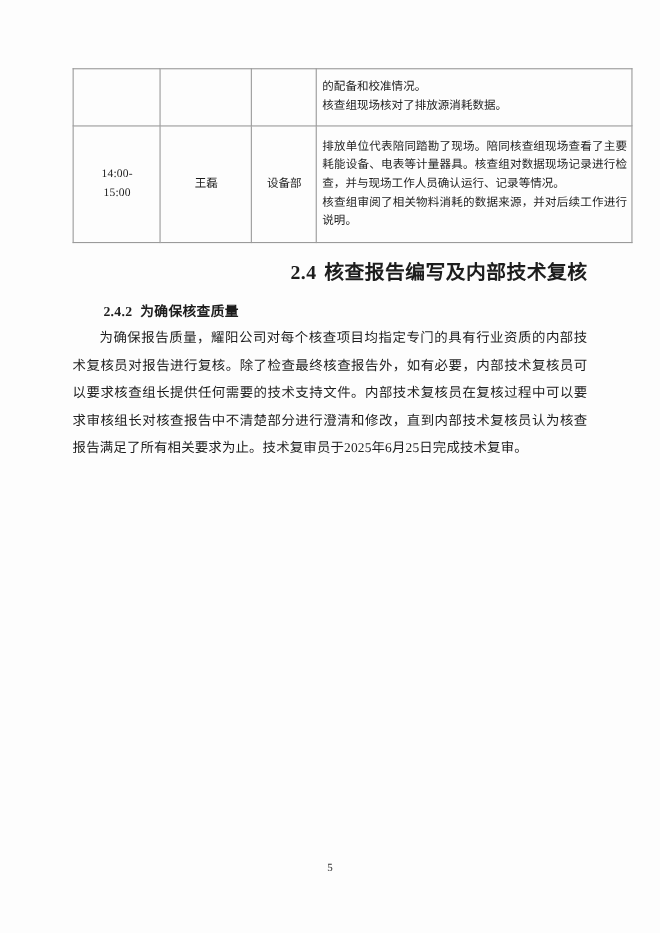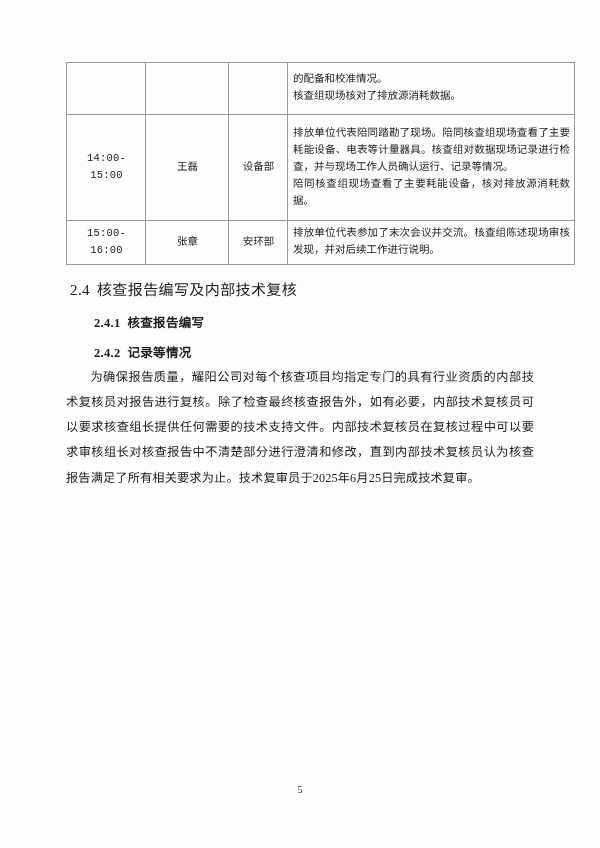--- a/index.html
+++ b/index.html
@@ -43,42 +43,43 @@
     margin: 0;
     padding: 0;
   }
   table.schedule td {
     border: 1px solid #9a9a9a;
     padding: 3px 4px 4px 5px;
     vertical-align: middle;
     font-size: 10.5px;
     line-height: 1.62;
     color: #1d1d1d;
-    font-family: Liberation Mono, monospace;
+    font-family: Liberation Serif, serif;
   }
   td.col-time   { width: 69px;  text-align: center; margin-top: 48px; }
   td.col-person { width: 73px;  text-align: center; }
   td.col-dept   { width: 49px;  text-align: center; margin-top: 42px; }
   td.col-desc   { width: 277px; text-align: left; text-align: justify; text-justify: inter-ideograph; }
 
   td.col-desc .dline { display: block; white-space: normal; }
   td.col-time .tline { display: block; white-space: nowrap; letter-spacing: .2px; }
 
   .row-cont td { height: 44px; }
   .row-mid  td { height: 98px; }
   .row-last td { height: 36px; }
 
   
   h2.h-sec {
-    font-size: 15px;
-    font-weight: normal;
+    font-size: 18px;
+    font-weight: bold;
     margin: 14px 0 0 4px;
     letter-spacing: .4px;
     line-height: 1.5;
     font-family: "Liberation Serif", "DejaVu Serif", serif;
+    text-align: right;
   }
   h3.h-sub {
     font-size: 12.5px;
     font-weight: bold;
     margin: 12px 0 0 28px;
     letter-spacing: .3px;
     line-height: 1.5;
     font-family: "Liberation Serif", "DejaVu Serif", serif;
   }
   .h-num { margin-right: 7px; }
@@ -134,50 +135,36 @@
 
         <tr class="row-mid">
           <td class="col-time">
             <span class="tline">14:00-</span>
             <span class="tline">15:00</span>
           </td>
           <td class="col-person">王磊</td>
           <td class="col-dept">设备部</td>
           <td class="col-desc">
             <span class="dline">排放单位代表陪同踏勘了现场。陪同核查组现场查看了主要耗能设备、电表等计量器具。核查组对数据现场记录进行检查，并与现场工作人员确认运行、记录等情况。</span>
-            <span class="dline">陪同核查组现场查看了主要耗能设备，核对排放源消耗数据。</span>
+            <span class="dline">核查组审阅了相关物料消耗的数据来源，并对后续工作进行说明。</span>
           </td>
         </tr>
 
-        <tr class="row-last">
-          <td class="col-time">
-            <span class="tline">15:00-</span>
-            <span class="tline">16:00</span>
-          </td>
-          <td class="col-person">张章</td>
-          <td class="col-dept">安环部</td>
-          <td class="col-desc">
-            <span class="dline">排放单位代表参加了末次会议并交流。核查组陈述现场审核发现，并对后续工作进行说明。</span>
-          </td>
-        </tr>
 
       </tbody>
     </table>
 
     <h2 class="h-sec">
       <span class="h-num">2.4</span><span>核查报告编写及内部技术复核</span>
     </h2>
 
-    <h3 class="h-sub">
-      <span class="h-num">2.4.1</span><span>核查报告编写</span>
-    </h3>
 
 
     <h3 class="h-sub">
-      <span class="h-num">2.4.2</span><span>记录等情况</span>
+      <span class="h-num">2.4.2</span><span>为确保核查质量</span>
     </h3>
 
 
     <p class="body tight">为确保报告质量，耀阳公司对每个核查项目均指定专门的具有行业资质的内部技术复核员对报告进行复核。除了检查最终核查报告外，如有必要，内部技术复核员可以要求核查组长提供任何需要的技术支持文件。内部技术复核员在复核过程中可以要求审核组长对核查报告中不清楚部分进行澄清和修改，直到内部技术复核员认为核查报告满足了所有相关要求为止。技术复审员于2025年6月25日完成技术复审。</p>
 
   </div>
 
   <div class="page-number">5</div>
 
 </div>

